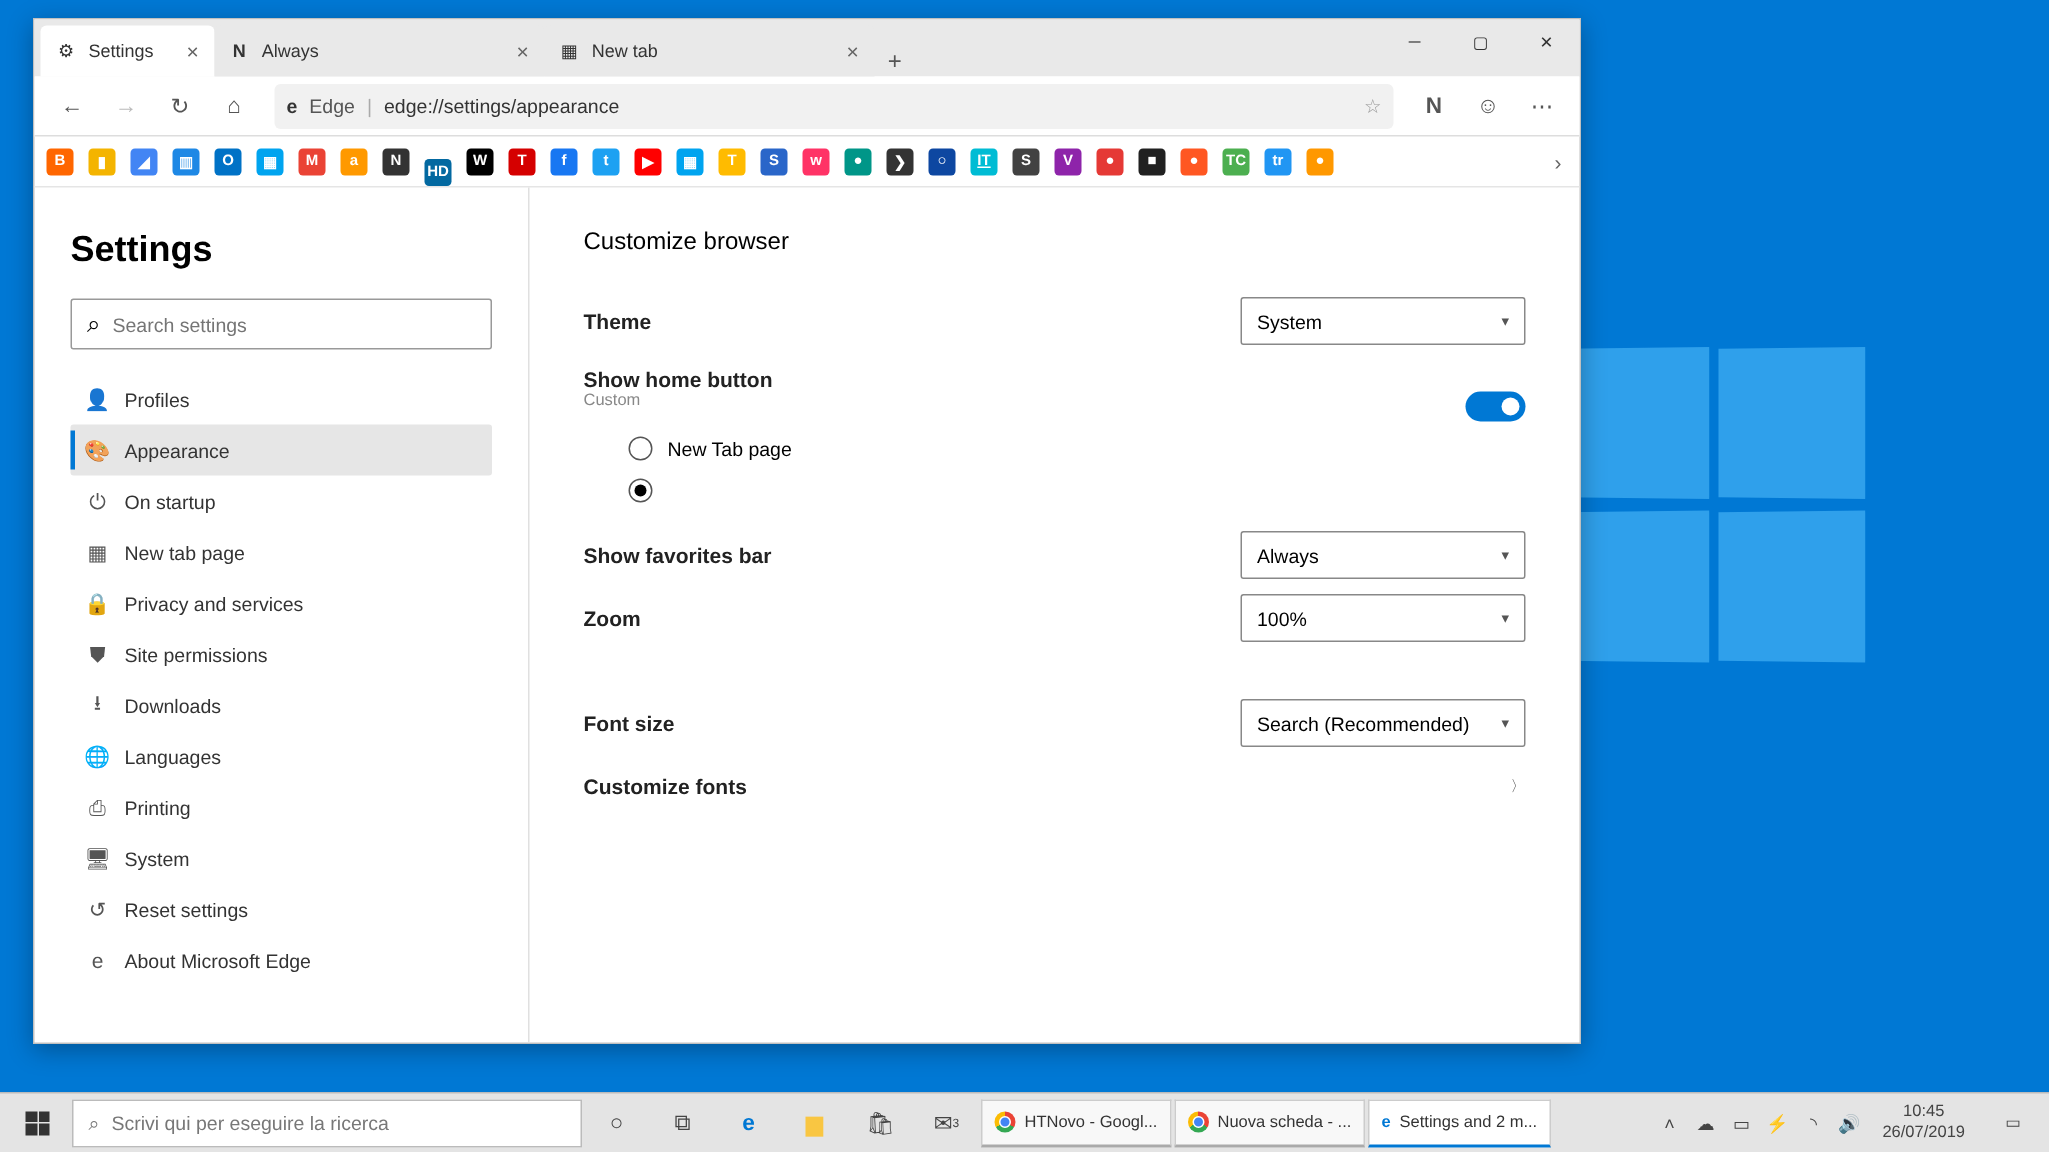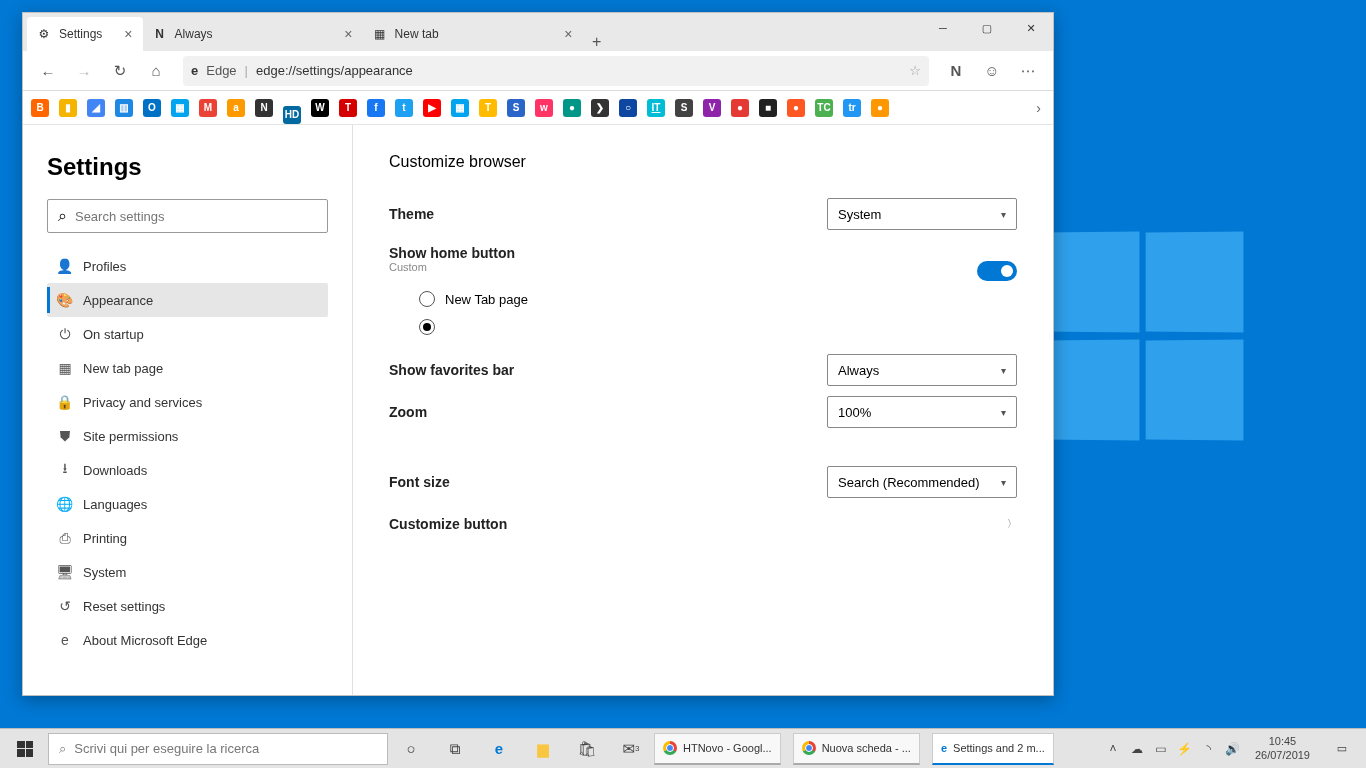--- a/index.html
+++ b/index.html
@@ -271,21 +271,21 @@
 
       <div class="row">
         <div class="row-label">Font size</div>
         <div class="select">
           <span>Search (Recommended)</span>
           <span class="chev">▾</span>
         </div>
       </div>
 
       <div class="row link">
-        <div class="row-label">Customize button</div>
+        <div class="row-label">Customize fonts</div>
         <span class="chev">〉</span>
       </div>
     </div>
   </div>
 </div>
 
 <div class="taskbar">
   <div class="start">
     <div class="start-grid">
         <span></span>
@@ -297,21 +297,21 @@
   <div class="searchbox">
     <span>⌕</span>
     <span>Scrivi qui per eseguire la ricerca</span>
   </div>
   <div class="task-icon">○</div>
   <div class="task-icon">⧉</div>
   <div class="task-icon" style="color:#0078d4;font-weight:700">e</div>
   <div class="task-icon" style="color:#f9c642">▆</div>
   <div class="task-icon">🛍</div>
   <div class="task-icon">✉<sub style="font-size:8px">3</sub></div>
-  <div id="task-apps" style="display:flex;gap:12px">
+  <div id="task-apps" style="display:flex;gap:2px">
       <div class="task-app">
         <span class="chrome-icon"></span>
         <span>HTNovo - Googl...</span>
       </div>
       <div class="task-app">
         <span class="chrome-icon"></span>
         <span>Nuova scheda - ...</span>
       </div>
       <div class="task-app active">
         <span style="color:#0078d4;font-weight:700">e</span>

